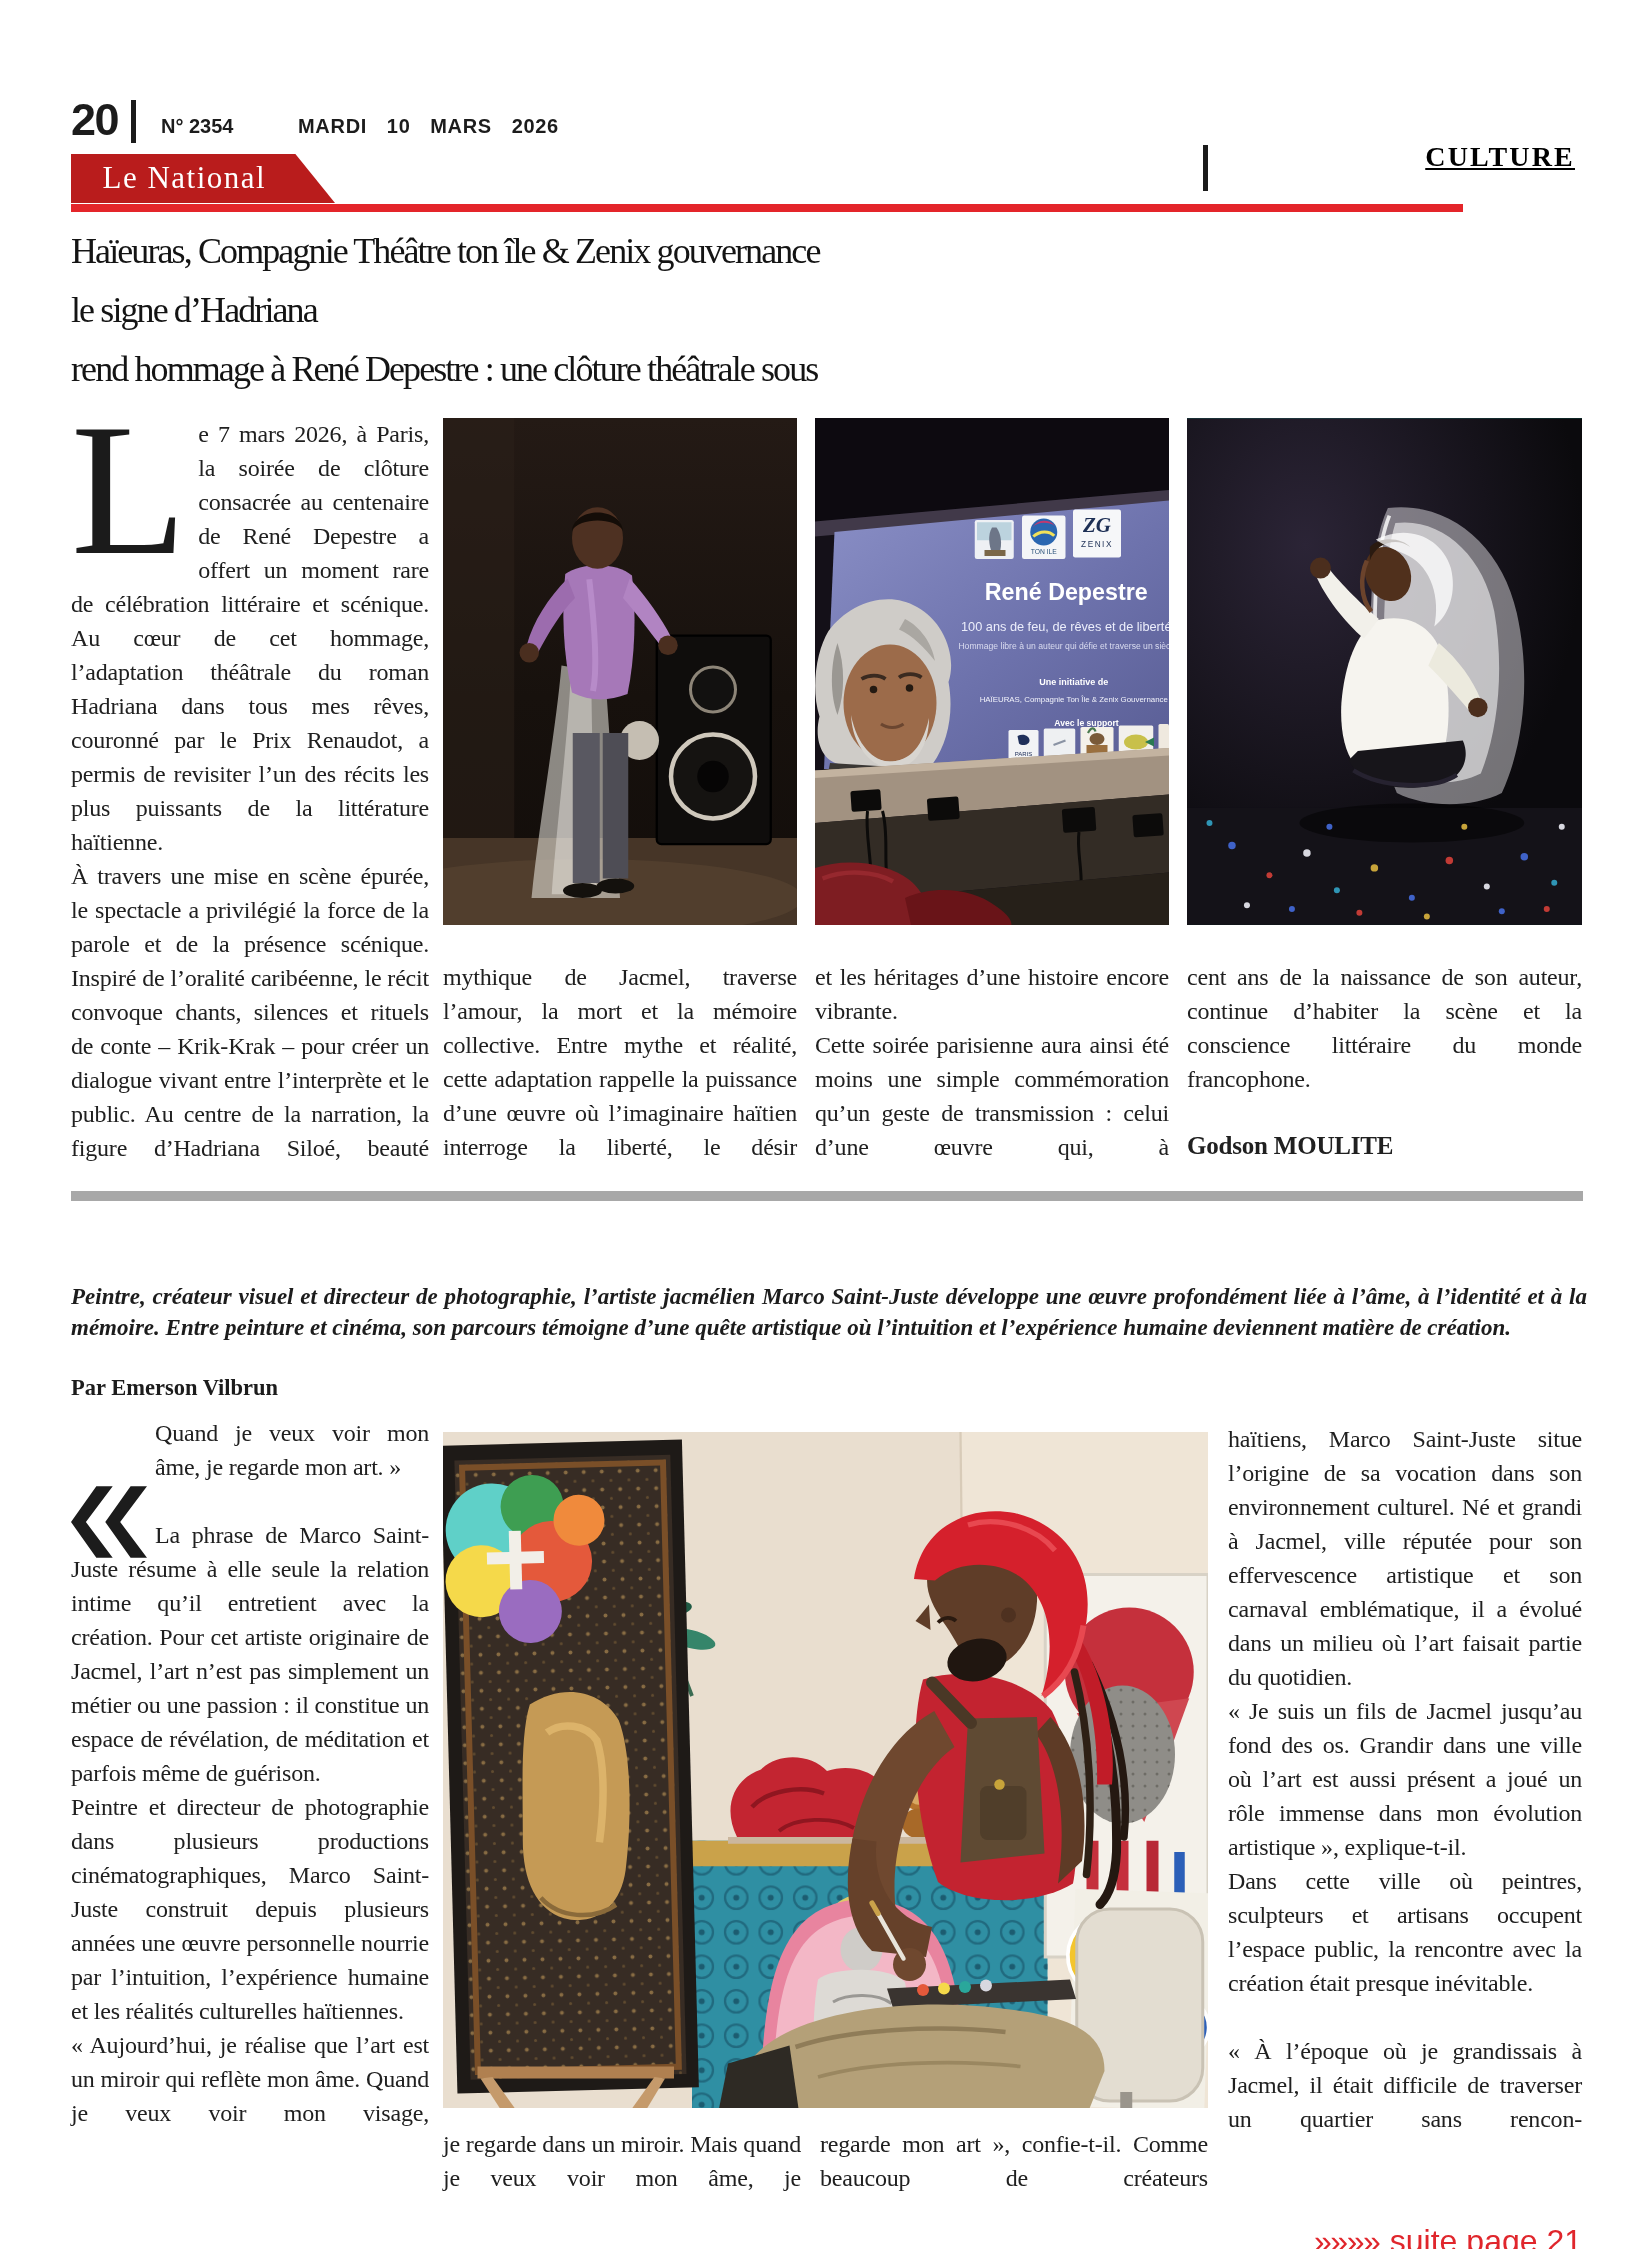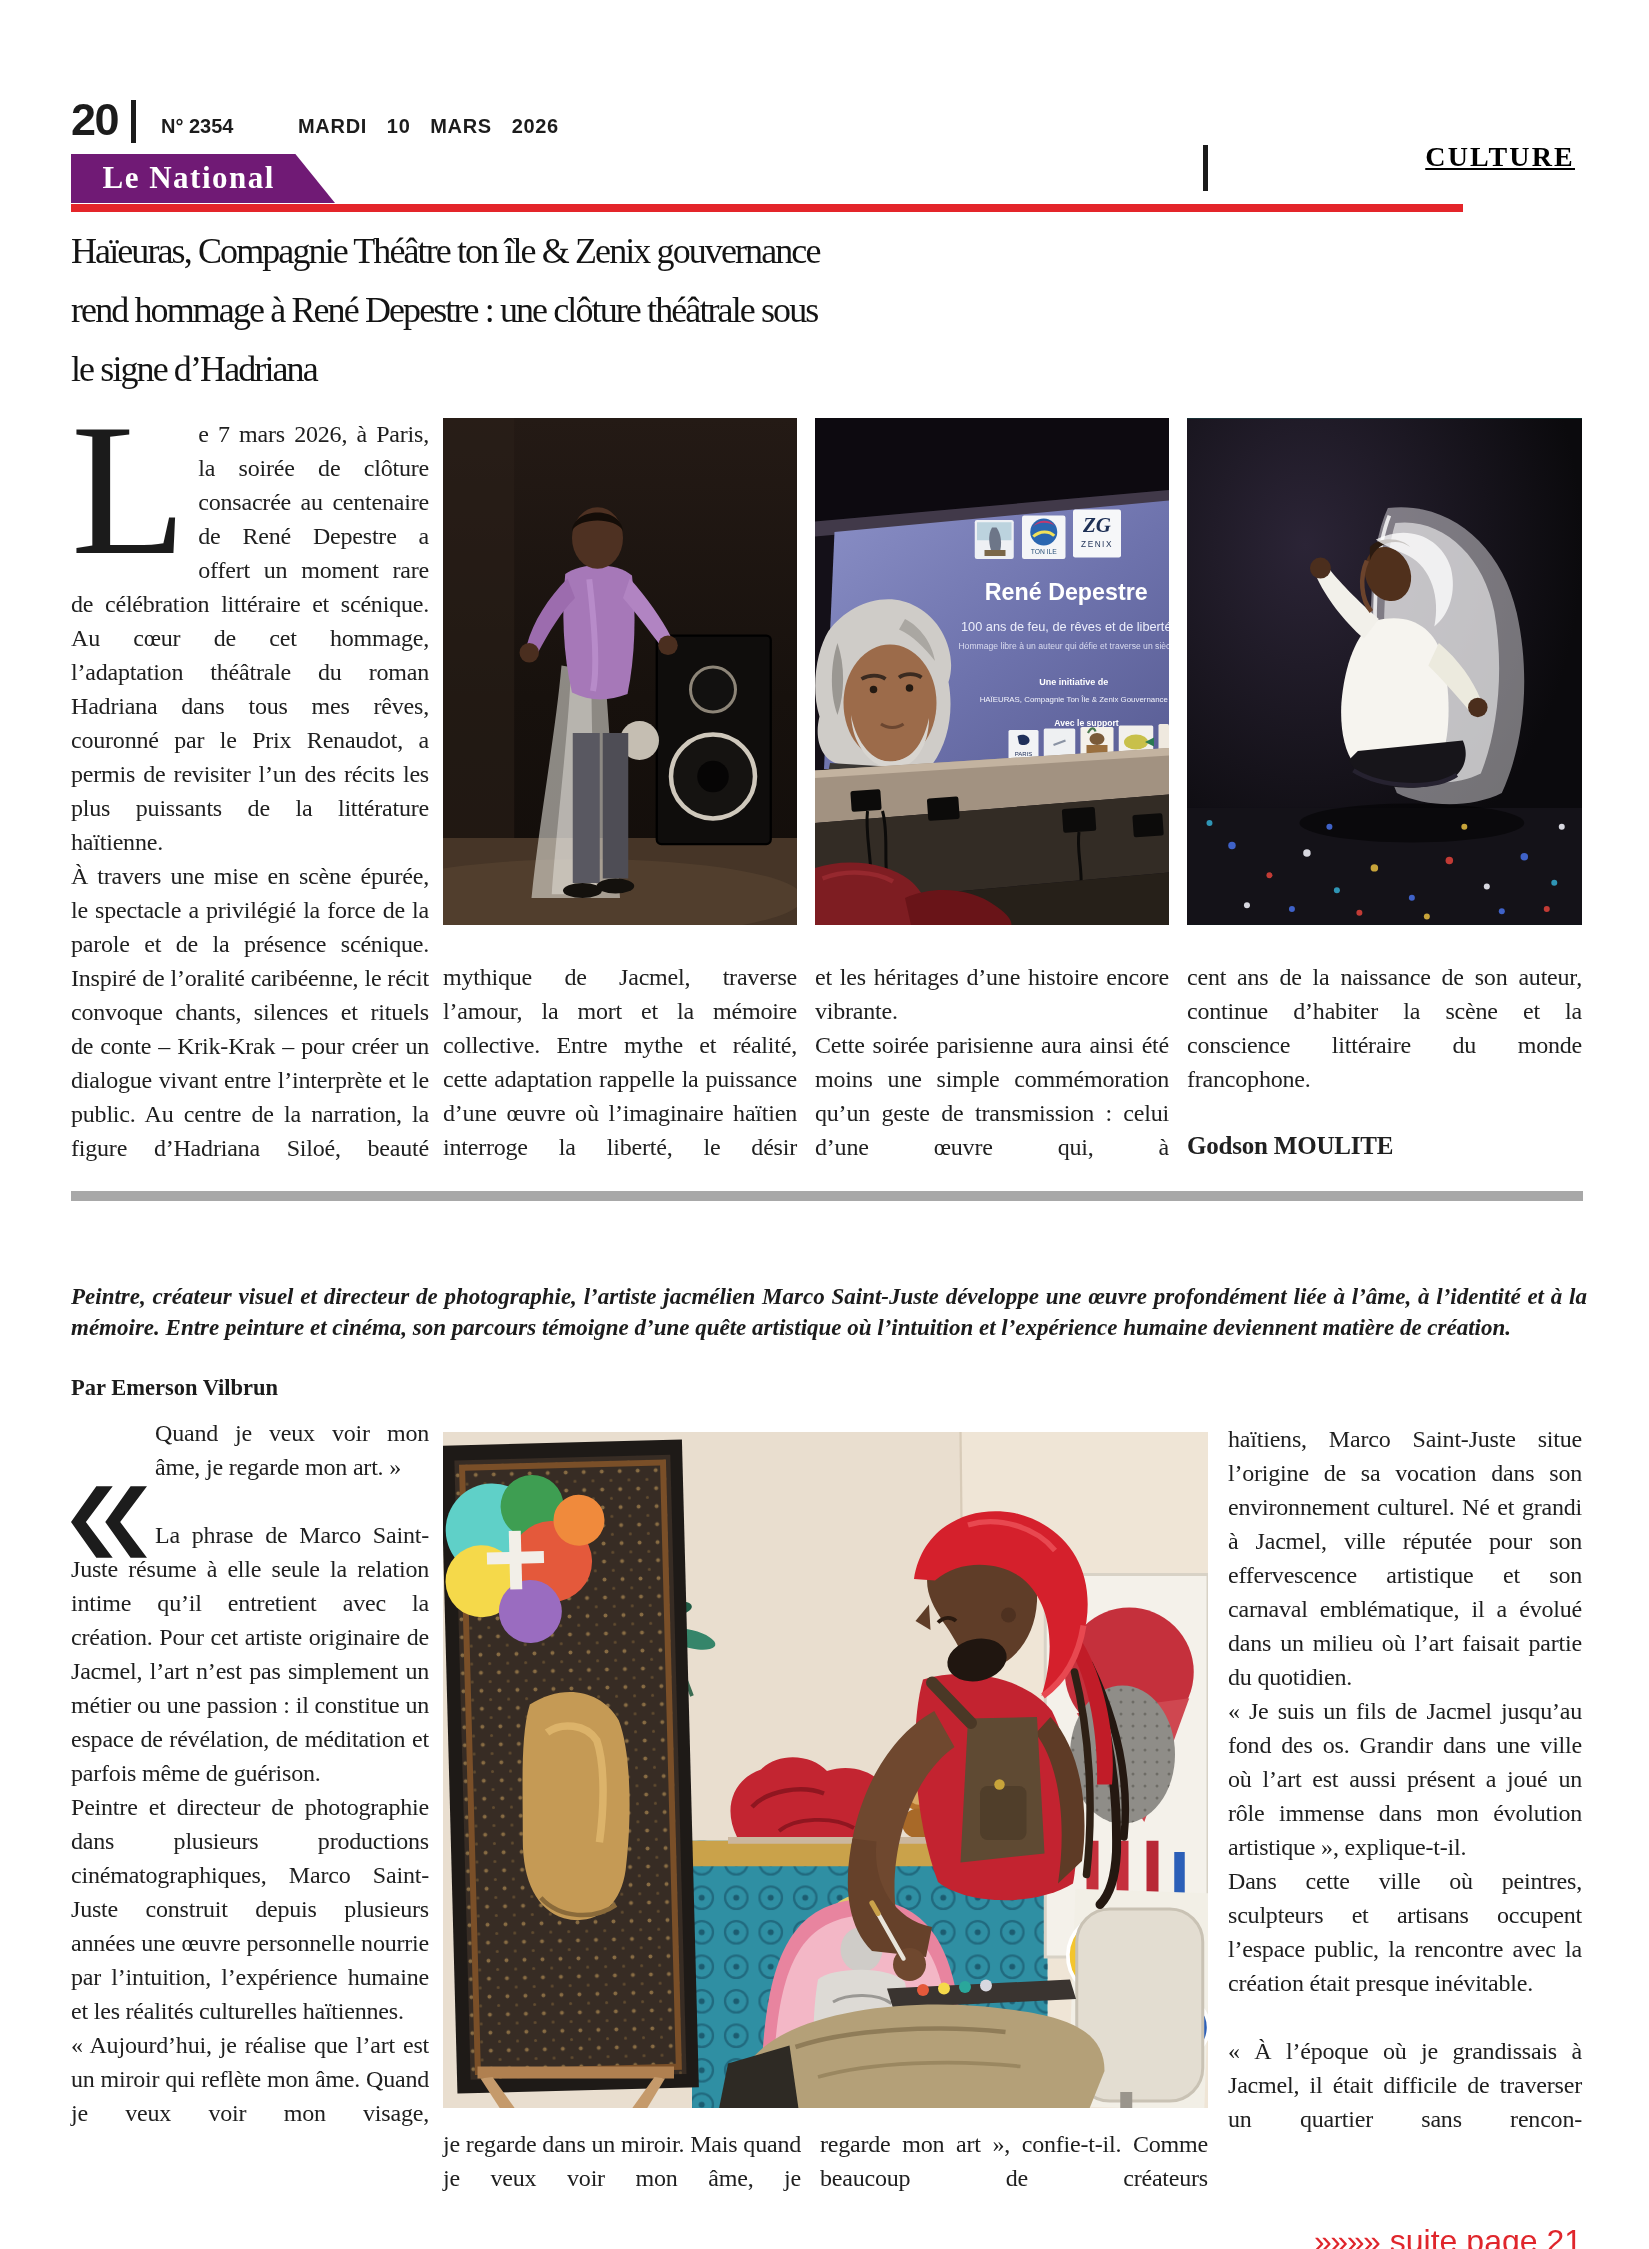--- a/index.html
+++ b/index.html
@@ -9,23 +9,23 @@
 
   
   .pagenum{left:71px;top:58px;font-family:"Liberation Sans",sans-serif;
            font-weight:700;font-size:45px;letter-spacing:-1.5px;}
   .pagenum-bar{left:131px;top:64px;width:4.5px;height:43px;background:#1b1b1b;}
   .issue{left:161px;top:79px;font-family:"Liberation Sans",sans-serif;font-weight:700;font-size:20px;}
   .date{left:298px;top:79px;font-family:"Liberation Sans",sans-serif;font-weight:700;
         font-size:20px;letter-spacing:0.7px;word-spacing:13.5px;}
   .culture-sep{left:1203px;top:109px;width:5.2px;height:46px;background:#1b1b1b;}
   .culture{right:75px;top:105px;font-weight:700;font-size:28px;letter-spacing:2.2px;color:#000000;text-decoration:underline;}
-  .masthead{left:71px;top:118px;width:264px;height:49px;background:#701a75;
+  .masthead{left:71px;top:118px;width:264px;height:49px;background:#b91c1c;
             clip-path:polygon(0 0,85% 0,100% 100%,0 100%);
-            color:#fff;font-weight:700;font-size:31px;line-height:48px;
+            color:#fff;font-weight:400;font-size:31px;line-height:48px;
             padding-left:31.5px;letter-spacing:1.5px;box-sizing:border-box;}
   .red-rule{left:71px;top:168px;width:1392px;height:8.2px;background:#e4252a;}
 
   
   .headline1{left:71px;top:186px;width:1519px;font-weight:400;font-size:36px;
              line-height:59px;letter-spacing:-1.9px;color:#141414;}
   .headline2{left:71px;top:1167px;width:1515px;font-weight:700;font-size:48px;
              line-height:55px;letter-spacing:-1.5px;color:#141414;}
   .intro{left:71px;top:1245px;width:1516px;font-weight:700;font-style:italic;
          font-size:23px;line-height:31px;text-align:justify;}
@@ -68,22 +68,22 @@
   <div class="abs date">MARDI  10  MARS  2026</div>
   <div class="abs culture-sep"></div>
   <div class="abs culture">CULTURE</div>
   <div class="abs masthead">
     <span>Le National</span>
   </div>
   <div class="abs red-rule"></div>
 
   <h1 class="abs headline1" style="margin:0">
     <div>Haïeuras, Compagnie Théâtre ton île &amp; Zenix gouvernance</div>
+    <div>le signe d’Hadriana</div>
     <div>rend hommage à René Depestre : une clôture théâtrale sous</div>
-    <div>le signe d’Hadriana</div>
   </h1>
 
   <div class="abs bodycol" style="left:71px;top:381px;width:358px;">
     <p><span class="dropcap">L</span><span>e 7 mars 2026, à Paris, la soirée de clôture consacrée au centenaire de René Depestre a offert un moment rare de célébration littéraire et scénique. Au cœur de cet hommage, l’adaptation théâtrale du roman Hadriana dans tous mes rêves, couronné par le Prix Renaudot, a permis de revisiter l’un des récits les plus puissants de la littérature haïtienne.</span></p>
     <p class="cont">À travers une mise en scène épurée, le spectacle a privilégié la force de la parole et de la présence scénique. Inspiré de l’oralité caribéenne, le récit convoque chants, silences et rituels de conte – Krik-Krak – pour créer un dialogue vivant entre l’interprète et le public. Au centre de la narration, la figure d’Hadriana Siloé, beauté</p>
   </div>
 
   <div class="abs photo" style="left:443px;top:382px;width:354px;height:507px;">
     <svg viewBox="0 0 472 676">
       <defs>

